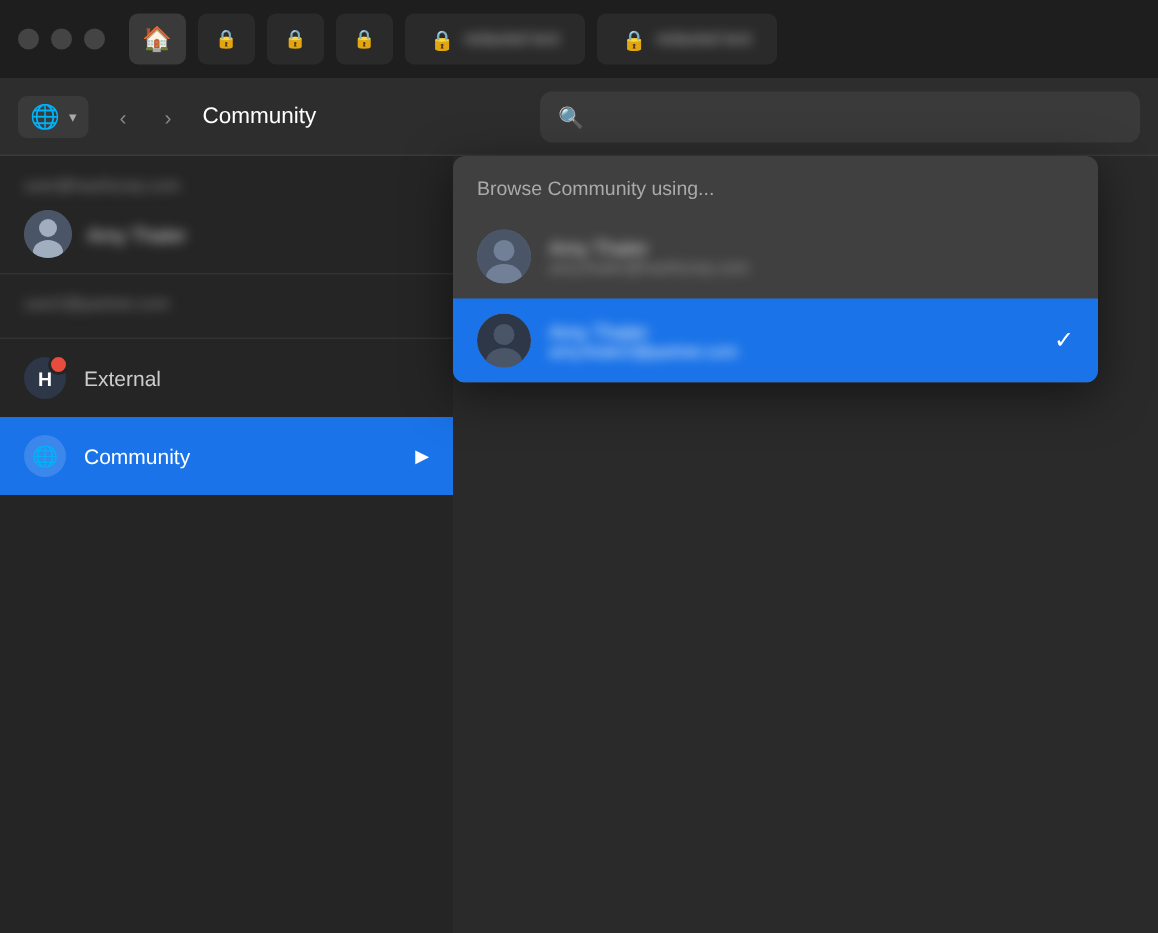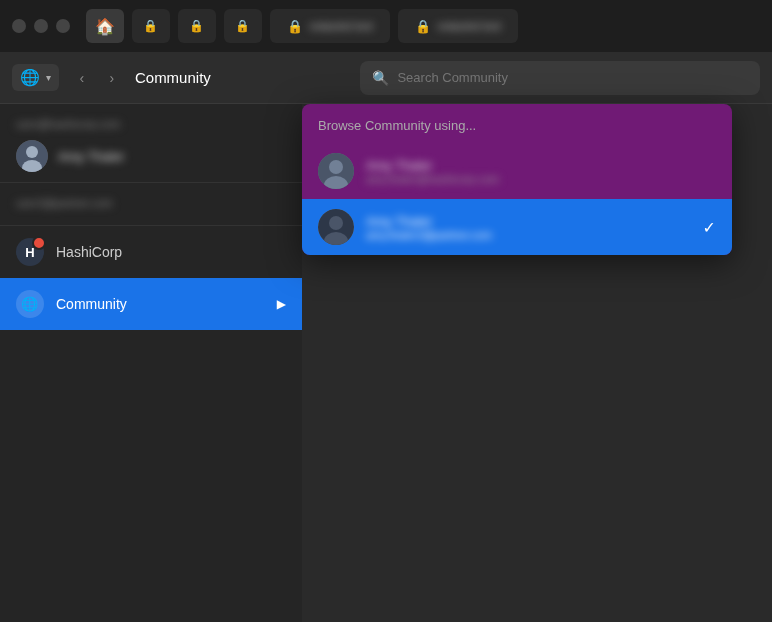--- a/index.html
+++ b/index.html
@@ -274,21 +274,21 @@
       background: #2a2a2a;
       position: relative;
     }
 
     
     .browse-popup {
       position: absolute;
       top: 0;
       left: 0;
       width: 430px;
-      background: #701a75;
+      background: #404040;
       border-radius: 8px;
       box-shadow: 0 8px 32px rgba(0,0,0,0.5);
       overflow: hidden;
       z-index: 10;
       margin: 0;
     }
     .browse-header {
       padding: 14px 16px 10px;
       color: #aaa;
       font-size: 13px;
@@ -377,21 +377,20 @@
     <span class="globe-icon">🌐</span>
     <span class="chevron-down">▾</span>
   </div>
   <div class="nav-arrows">
     <div class="nav-arrow">‹</div>
     <div class="nav-arrow">›</div>
   </div>
   <span class="page-title">Community</span>
   <div class="search-bar">
     <span class="search-icon">🔍</span>
-    <input type="text" placeholder="Search Community" style="">
   </div>
 </div>
 
 <div class="main-content">
 
   <div class="sidebar">
 
     <div class="sidebar-section">
       <span class="sidebar-email">user@hashicorp.com</span>
       <div class="sidebar-user-row">
@@ -407,21 +406,21 @@
     </div>
 
     <div class="sidebar-section2">
       <span class="sidebar-email2">user2@partner.com</span>
     </div>
 
     <div class="sidebar-items">
 
       <div class="sidebar-item">
         <div class="item-icon has-badge" style="background:#2d3748; font-weight:bold; color:#fff; font-size:13px">H</div>
-        <span>HashiCorp</span>
+        <span>External</span>
       </div>
 
 
       <div class="sidebar-item active">
         <div class="item-icon" style="background: rgba(255,255,255,0.15);">🌐</div>
         <span>Community</span>
         <span class="chevron-right">▶</span>
       </div>
 
     </div>

